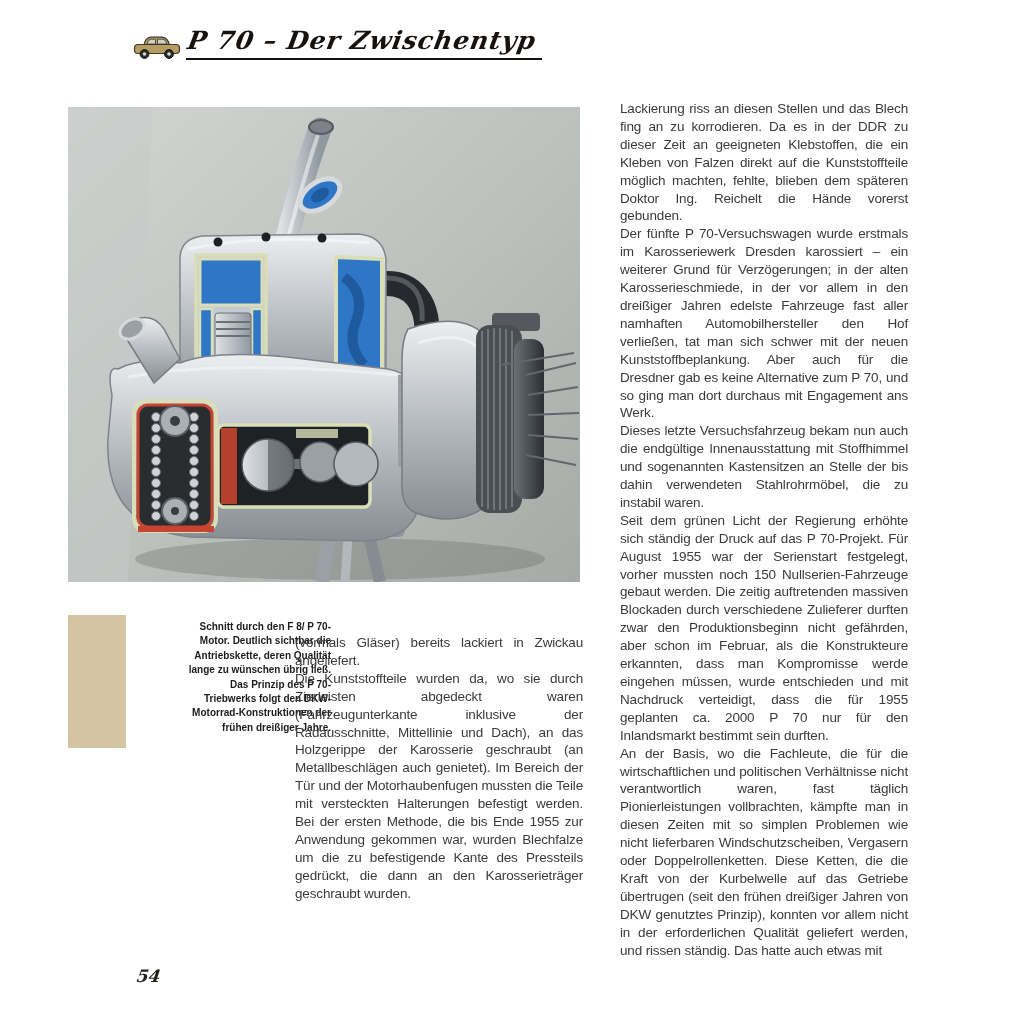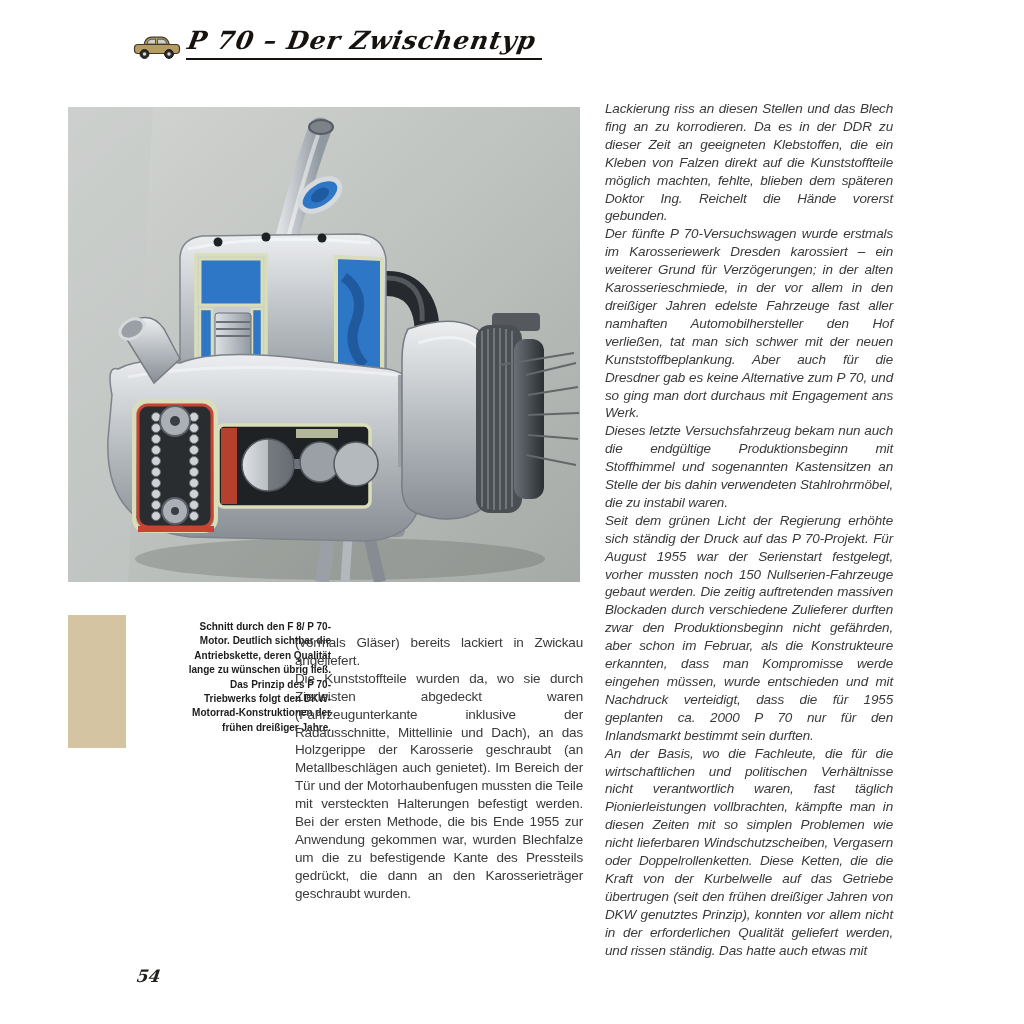--- a/index.html
+++ b/index.html
@@ -23,21 +23,21 @@
   .caption-swatch{position:absolute;left:68px;top:615px;width:58px;height:133px;background:#d4c4a2;}
   .caption-text{position:absolute;left:137px;top:610px;width:152px;
                 font-size:10px;line-height:14.4px;font-weight:bold;color:#1c1c1c;
                 text-align:right;margin-left:42px;}
 
   
   .col{position:absolute;width:288px;font-size:13.5px;line-height:17.9px;
        color:#3a3a3a;text-align:justify;letter-spacing:-0.15px;}
   .col p{margin:0;}
   .col-middle{left:295px;top:634px;}
-  .col-right{left:605px;top:100px;font-style:italic;}
+  .col-right{left:620px;top:100px;}
 
   
   .page-number{position:absolute;left:137px;top:966px;font-family:"DejaVu Serif",serif;
                font-style:italic;font-weight:bold;font-size:17px;color:#22201d;
                transform:skewX(-8deg);}
 </style>
 </head>
 <body>
 
 <div class="page">
@@ -220,20 +220,20 @@
   <p class="caption-text">Schnitt durch den F 8/ P 70-Motor. Deutlich sichtbar die Antriebskette, deren Qualität lange zu wünschen übrig ließ. Das Prinzip des P 70-Triebwerks folgt den DKW-Motorrad-Konstruktionen der frühen dreißiger Jahre.</p>
 
   <div class="col col-middle">
     <p>(vormals Gläser) bereits lackiert in Zwickau angeliefert.</p>
     <p>Die Kunststoffteile wurden da, wo sie durch Zierleisten abgedeckt waren (Fahrzeugunterkante inklusive der Radausschnitte, Mittellinie und Dach), an das Holzgerippe der Karosserie geschraubt (an Metallbeschlägen auch genietet). Im Bereich der Tür und der Motorhaubenfugen mussten die Teile mit versteckten Halterungen befestigt werden. Bei der ersten Methode, die bis Ende 1955 zur Anwendung gekommen war, wurden Blechfalze um die zu befestigende Kante des Pressteils gedrückt, die dann an den Karosserieträger geschraubt wurden.</p>
   </div>
 
   <div class="col col-right">
     <p>Lackierung riss an diesen Stellen und das Blech fing an zu korrodieren. Da es in der DDR zu dieser Zeit an geeigneten Klebstoffen, die ein Kleben von Falzen direkt auf die Kunststoffteile möglich machten, fehlte, blieben dem späteren Doktor Ing. Reichelt die Hände vorerst gebunden.</p>
     <p>Der fünfte P 70-Versuchswagen wurde erstmals im Karosseriewerk Dresden karossiert – ein weiterer Grund für Verzögerungen; in der alten Karosserieschmiede, in der vor allem in den dreißiger Jahren edelste Fahrzeuge fast aller namhaften Automobilhersteller den Hof verließen, tat man sich schwer mit der neuen Kunststoffbeplankung. Aber auch für die Dresdner gab es keine Alternative zum P 70, und so ging man dort durchaus mit Engagement ans Werk.</p>
-    <p>Dieses letzte Versuchsfahrzeug bekam nun auch die endgültige Produktionsbeginn mit Stoffhimmel und sogenannten Kastensitzen an Stelle der bis dahin verwendeten Stahlrohrmöbel, die zu instabil waren.</p>
+    <p>Dieses letzte Versuchsfahrzeug bekam nun auch die endgültige Innenausstattung mit Stoffhimmel und sogenannten Kastensitzen an Stelle der bis dahin verwendeten Stahlrohrmöbel, die zu instabil waren.</p>
     <p>Seit dem grünen Licht der Regierung erhöhte sich ständig der Druck auf das P 70-Projekt. Für August 1955 war der Serienstart festgelegt, vorher mussten noch 150 Nullserien-Fahrzeuge gebaut werden. Die zeitig auftretenden massiven Blockaden durch verschiedene Zulieferer durften zwar den Produktionsbeginn nicht gefährden, aber schon im Februar, als die Konstrukteure erkannten, dass man Kompromisse werde eingehen müssen, wurde entschieden und mit Nachdruck verteidigt, dass die für 1955 geplanten ca. 2000 P 70 nur für den Inlandsmarkt bestimmt sein durften.</p>
     <p>An der Basis, wo die Fachleute, die für die wirtschaftlichen und politischen Verhältnisse nicht verantwortlich waren, fast täglich Pionierleistungen vollbrachten, kämpfte man in diesen Zeiten mit so simplen Problemen wie nicht lieferbaren Windschutzscheiben, Vergasern oder Doppelrollenketten. Diese Ketten, die die Kraft von der Kurbelwelle auf das Getriebe übertrugen (seit den frühen dreißiger Jahren von DKW genutztes Prinzip), konnten vor allem nicht in der erforderlichen Qualität geliefert werden, und rissen ständig. Das hatte auch etwas mit</p>
   </div>
 
   <div class="page-number">54</div>
 
 </div>
 
 </body></html>

